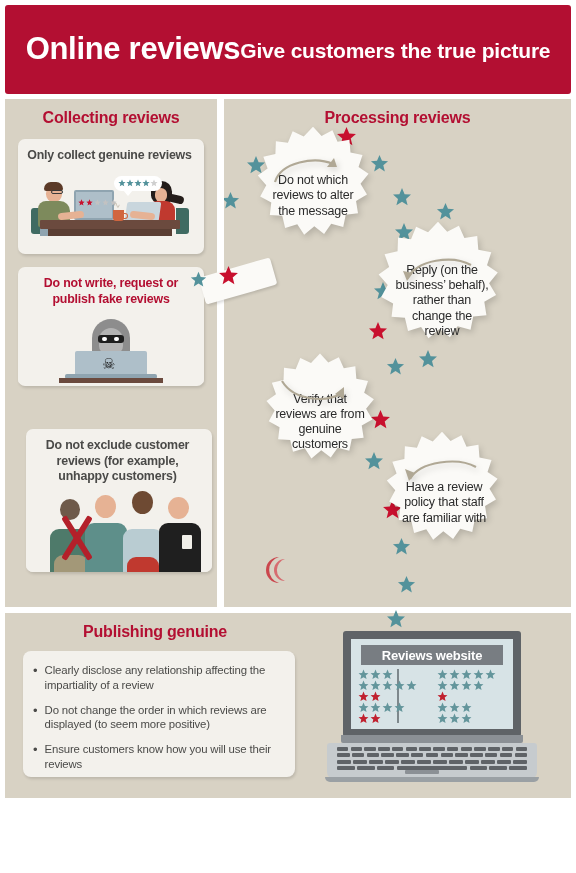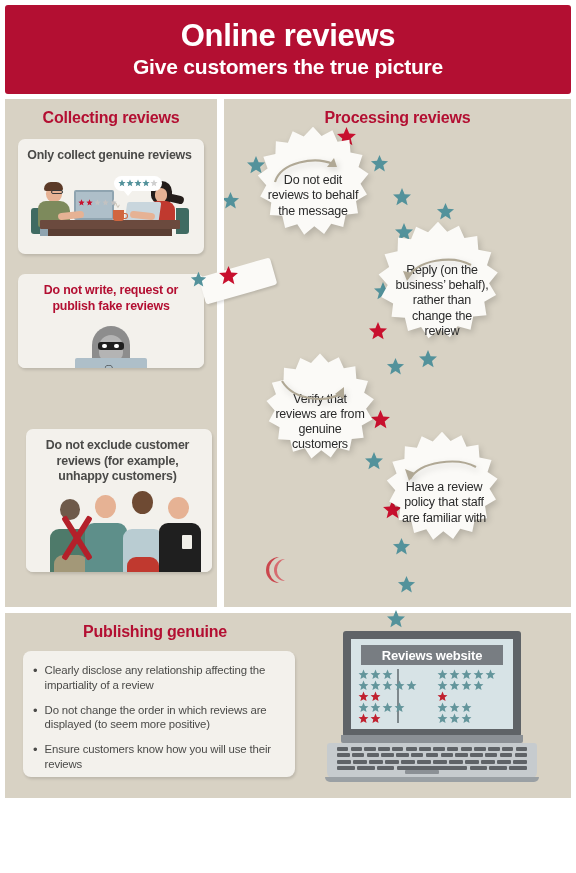--- a/index.html
+++ b/index.html
@@ -8,21 +8,21 @@
     background: #ffffff;
     font-family: "Liberation Sans", sans-serif;
     overflow: hidden;
   }
   #page { position: relative; width: 576px; height: 873px; background: #ffffff; }
 
   
   .header {
     position: absolute; left: 5px; top: 5px; width: 566px; height: 89px;
     background: #b30f32; border-radius: 3px;
-    display: flex; flex-direction: column;
+    display: flex; flex-direction: row;
     align-items: center; justify-content: center;
   }
   .header-title {
     color: #ffffff; font-size: 31px; font-weight: bold; letter-spacing: -0.3px;
     line-height: 1.05;
   }
   .header-sub {
     color: #ffffff; font-size: 21px; font-weight: bold; letter-spacing: -0.2px;
     margin-top: 2px;
   }
@@ -51,21 +51,21 @@
     overflow: hidden;
   }
   .card-title {
     text-align: center; font-size: 12.4px; line-height: 1.25; padding: 9px 10px 4px;
     font-weight: bold; letter-spacing: -0.2px;
   }
   .card-title.grey { color: #4a4a48; padding-left: 7px; }
   .card-title.red  { color: #b30f32; }
 
   .card1 { top: 40px; height: 115px; }
-  .card2 { top: 175px; height: 94px; }
+  .card2 { top: 168px; height: 119px; }
   .card3 { top: 330px; height: 143px; margin-left: 8px; }
 
   .illus { position: relative; width: 100%; }
 
   
   .scene1 { height: 72px; background: #f3f1ec; }
   .s1 { position: absolute; }
   .desk       { left: 22px; top: 52px; width: 140px; height: 9px; background: #6b4a3e; border-radius:1px; }
   .desk-front { left: 30px; top: 61px; width: 124px; height: 7px; background: #5a3e33; }
   .chairL     { left: 13px; top: 40px; width: 13px; height: 26px; background: #3f6b62; border-radius:3px 0 0 3px;}
@@ -397,21 +397,21 @@
           <polygon points="10,1 12.6,7.2 19,7.6 14,11.9 15.6,18.3 10,14.8 4.4,18.3 6,11.9 1,7.6 7.4,7.2" fill="#53929b"></polygon>
         </svg>
       <svg class="star" style="left:173px;top:476px;" width="19" height="19" viewBox="0 0 20 20">
           <polygon points="10,1 12.6,7.2 19,7.6 14,11.9 15.6,18.3 10,14.8 4.4,18.3 6,11.9 1,7.6 7.4,7.2" fill="#53929b"></polygon>
         </svg>
 
       <div class="gear gear1">
         <svg width="132" height="132" viewBox="0 0 100 100">
           <path fill="#fbfaf7" d="M50 2 L56.5 9 L64.7 4.8 L68.6 13.4 L77.6 11.9 L78.4 21.6 L87.5 23.4 L84.5 32.6 L92.1 37.6 L86 45.2 L90.9 53.5 L82.6 58.3 L84.1 67.7 L74.8 68.7 L72.9 78 L63.8 75.5 L58.4 83.3 L51 77.5 L43.3 83.9 L38.1 76 L28.9 78.8 L26.7 69.6 L17.3 68.9 L18.4 59.5 L10 54.9 L14.6 46.4 L8.2 39.1 L15.6 33.8 L12.4 24.8 L21.5 22.7 L21.9 13 L31 14.2 L34.6 5.5 L43 9.4 Z"></path>
         </svg>
-        <div class="gear-text">Do not edit reviews to behalf the message</div>
+        <div class="gear-text">Do not which reviews to alter the message</div>
         <svg class="arrow" style="left:24px;top:30px;" width="70" height="32" viewBox="0 0 70 32">
           <path d="M4 28 C10 8, 44 2, 62 10" stroke="#b0a895" stroke-width="2.2" fill="none"></path>
           <polygon points="63,4 66,13 56,13" fill="#b0a895"></polygon>
         </svg>
       </div>
 
       <div class="gear gear2">
         <svg width="142" height="142" viewBox="0 0 100 100">
           <path fill="#fbfaf7" d="M50 2 L56.5 9 L64.7 4.8 L68.6 13.4 L77.6 11.9 L78.4 21.6 L87.5 23.4 L84.5 32.6 L92.1 37.6 L86 45.2 L90.9 53.5 L82.6 58.3 L84.1 67.7 L74.8 68.7 L72.9 78 L63.8 75.5 L58.4 83.3 L51 77.5 L43.3 83.9 L38.1 76 L28.9 78.8 L26.7 69.6 L17.3 68.9 L18.4 59.5 L10 54.9 L14.6 46.4 L8.2 39.1 L15.6 33.8 L12.4 24.8 L21.5 22.7 L21.9 13 L31 14.2 L34.6 5.5 L43 9.4 Z"></path>
         </svg>

